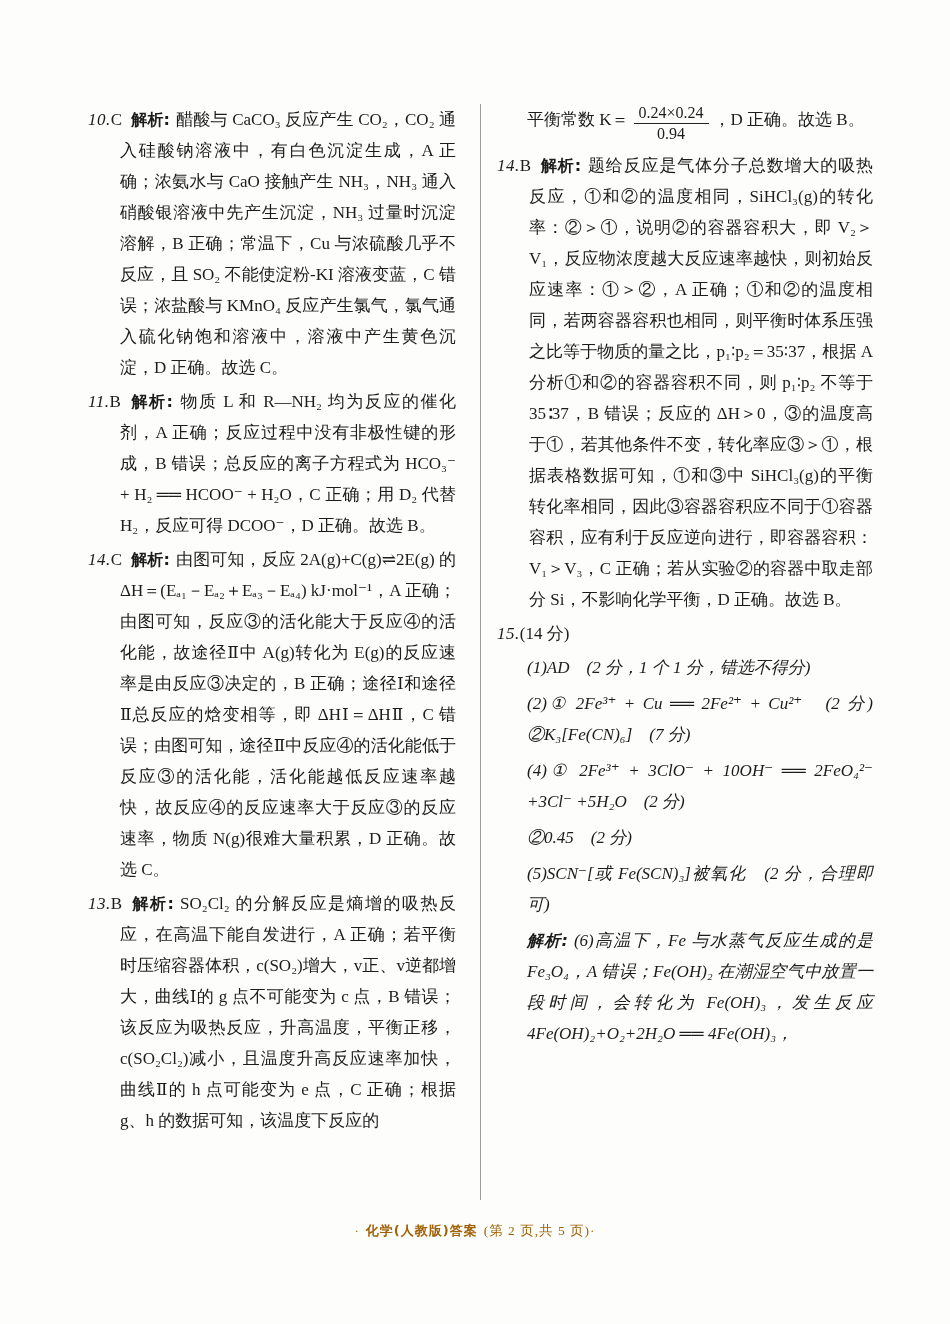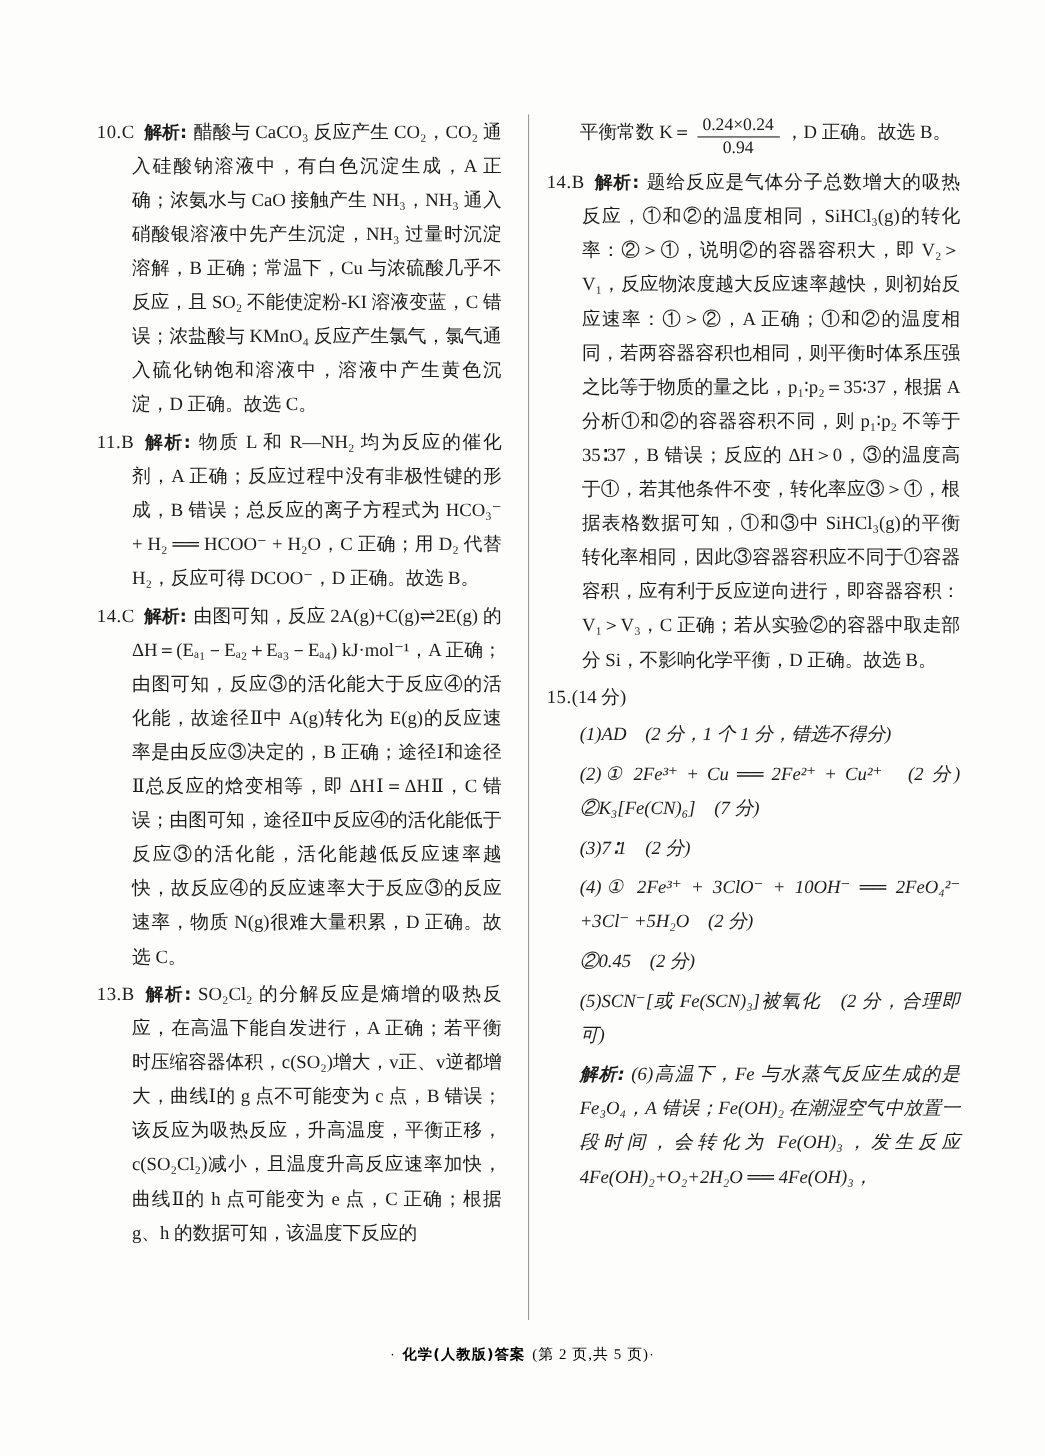--- a/index.html
+++ b/index.html
@@ -36,21 +36,21 @@
     margin-bottom:6px;
   }
   .subline{
     font-size:17px;
     line-height:31px;
     text-align:justify;
     margin-left:30px;
     margin-bottom:5px;
     font-style:italic;
   }
-  .num{letter-spacing:0.5px;}
+  .num{letter-spacing:0.5px;font-style:italic;}
   .tag{
     font-weight:bold;
     font-family:"DejaVu Sans","Liberation Sans",sans-serif;
     font-size:16px;
     margin:0 6px 0 9px;
   }
   .frac{
     display:inline-block;
     vertical-align:-14px;
     text-align:center;
@@ -58,21 +58,21 @@
     font-size:16px;
     margin:0 5px;
   }
   .frac .fnum{display:block;padding:0 5px 1px 5px;}
   .frac .fden{display:block;border-top:1.2px solid #222;padding:1px 5px 0 5px;}
   .footer{
     position:absolute;
     top:1222px;left:0;right:0;
     text-align:center;
     font-size:13.5px;
-    color:#000000;
+    color:#a16207;
     letter-spacing:1px;
   }
   .footer .ftitle{
     font-weight:bold;
     font-family:"DejaVu Sans","Liberation Sans",sans-serif;
     font-size:13px;
     margin:0 6px;
   }
   .footer .fdot{font-size:12px;}
 </style>
@@ -114,21 +114,20 @@
       <div class="item">
         <span class="num">14.</span><span class="ans">B</span><span class="tag">解析:</span><span class="txt">题给反应是气体分子总数增大的吸热反应，①和②的温度相同，SiHCl₃(g)的转化率：②＞①，说明②的容器容积大，即 V₂＞V₁，反应物浓度越大反应速率越快，则初始反应速率：①＞②，A 正确；①和②的温度相同，若两容器容积也相同，则平衡时体系压强之比等于物质的量之比，p₁∶p₂＝35∶37，根据 A 分析①和②的容器容积不同，则 p₁∶p₂ 不等于 35∶37，B 错误；反应的 ΔH＞0，③的温度高于①，若其他条件不变，转化率应③＞①，根据表格数据可知，①和③中 SiHCl₃(g)的平衡转化率相同，因此③容器容积应不同于①容器容积，应有利于反应逆向进行，即容器容积：V₁＞V₃，C 正确；若从实验②的容器中取走部分 Si，不影响化学平衡，D 正确。故选 B。</span>
       </div>
 
       <div class="item">
         <span class="num">15.</span><span class="txt">(14 分)</span>
       </div>
 
       <div class="subline">(1)AD　(2 分，1 个 1 分，错选不得分)</div>
       <div class="subline">(2)① 2Fe³⁺ + Cu ══ 2Fe²⁺ + Cu²⁺　(2 分)　②K₃[Fe(CN)₆]　(7 分)</div>
-      <div class="subline">(3)7∶1　(2 分)</div>
       <div class="subline">(4)① 2Fe³⁺ + 3ClO⁻ + 10OH⁻ ══ 2FeO₄²⁻ +3Cl⁻ +5H₂O　(2 分)</div>
       <div class="subline">②0.45　(2 分)</div>
       <div class="subline">(5)SCN⁻[或 Fe(SCN)₃]被氧化　(2 分，合理即可)</div>
 
       <div class="subline">
         <span class="tag" style="margin-left:0;">解析:</span><span class="txt">(6)高温下，Fe 与水蒸气反应生成的是 Fe₃O₄，A 错误；Fe(OH)₂ 在潮湿空气中放置一段时间，会转化为 Fe(OH)₃，发生反应 4Fe(OH)₂+O₂+2H₂O ══ 4Fe(OH)₃，</span>
       </div>
 
     </div>
 

